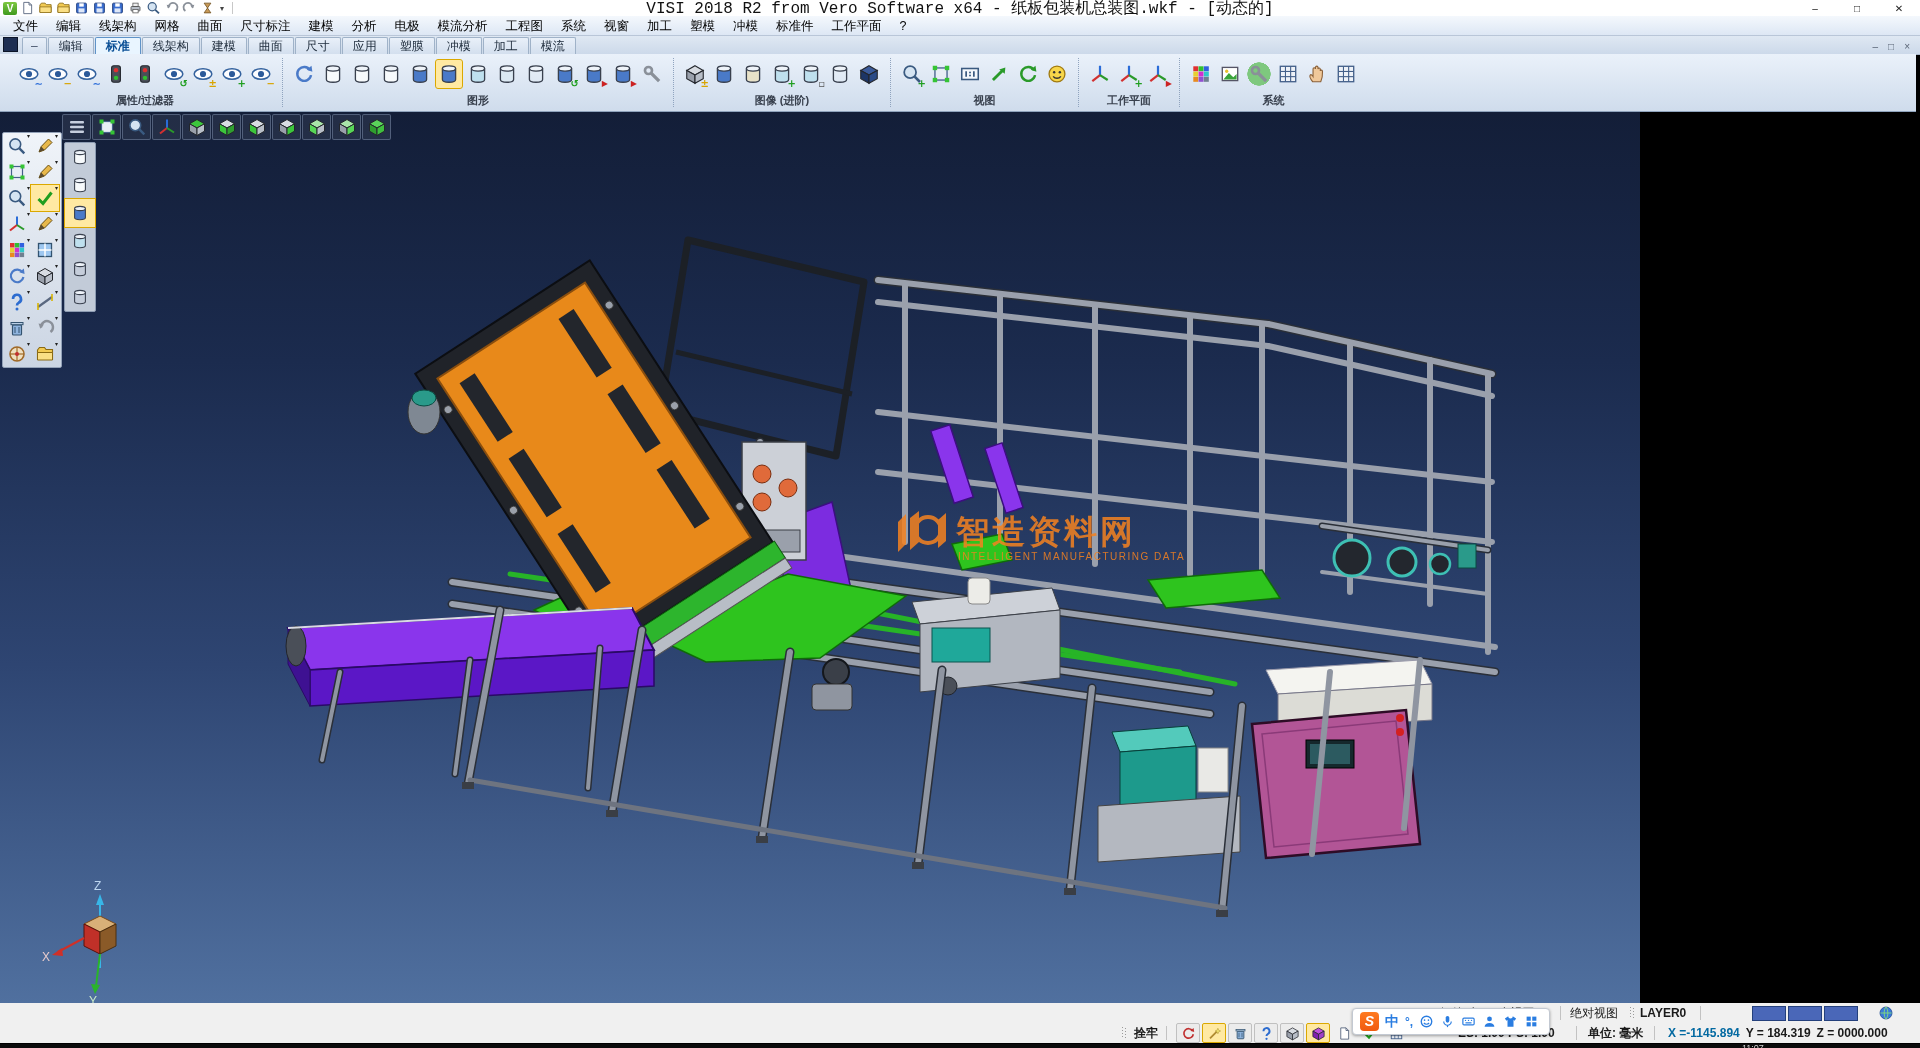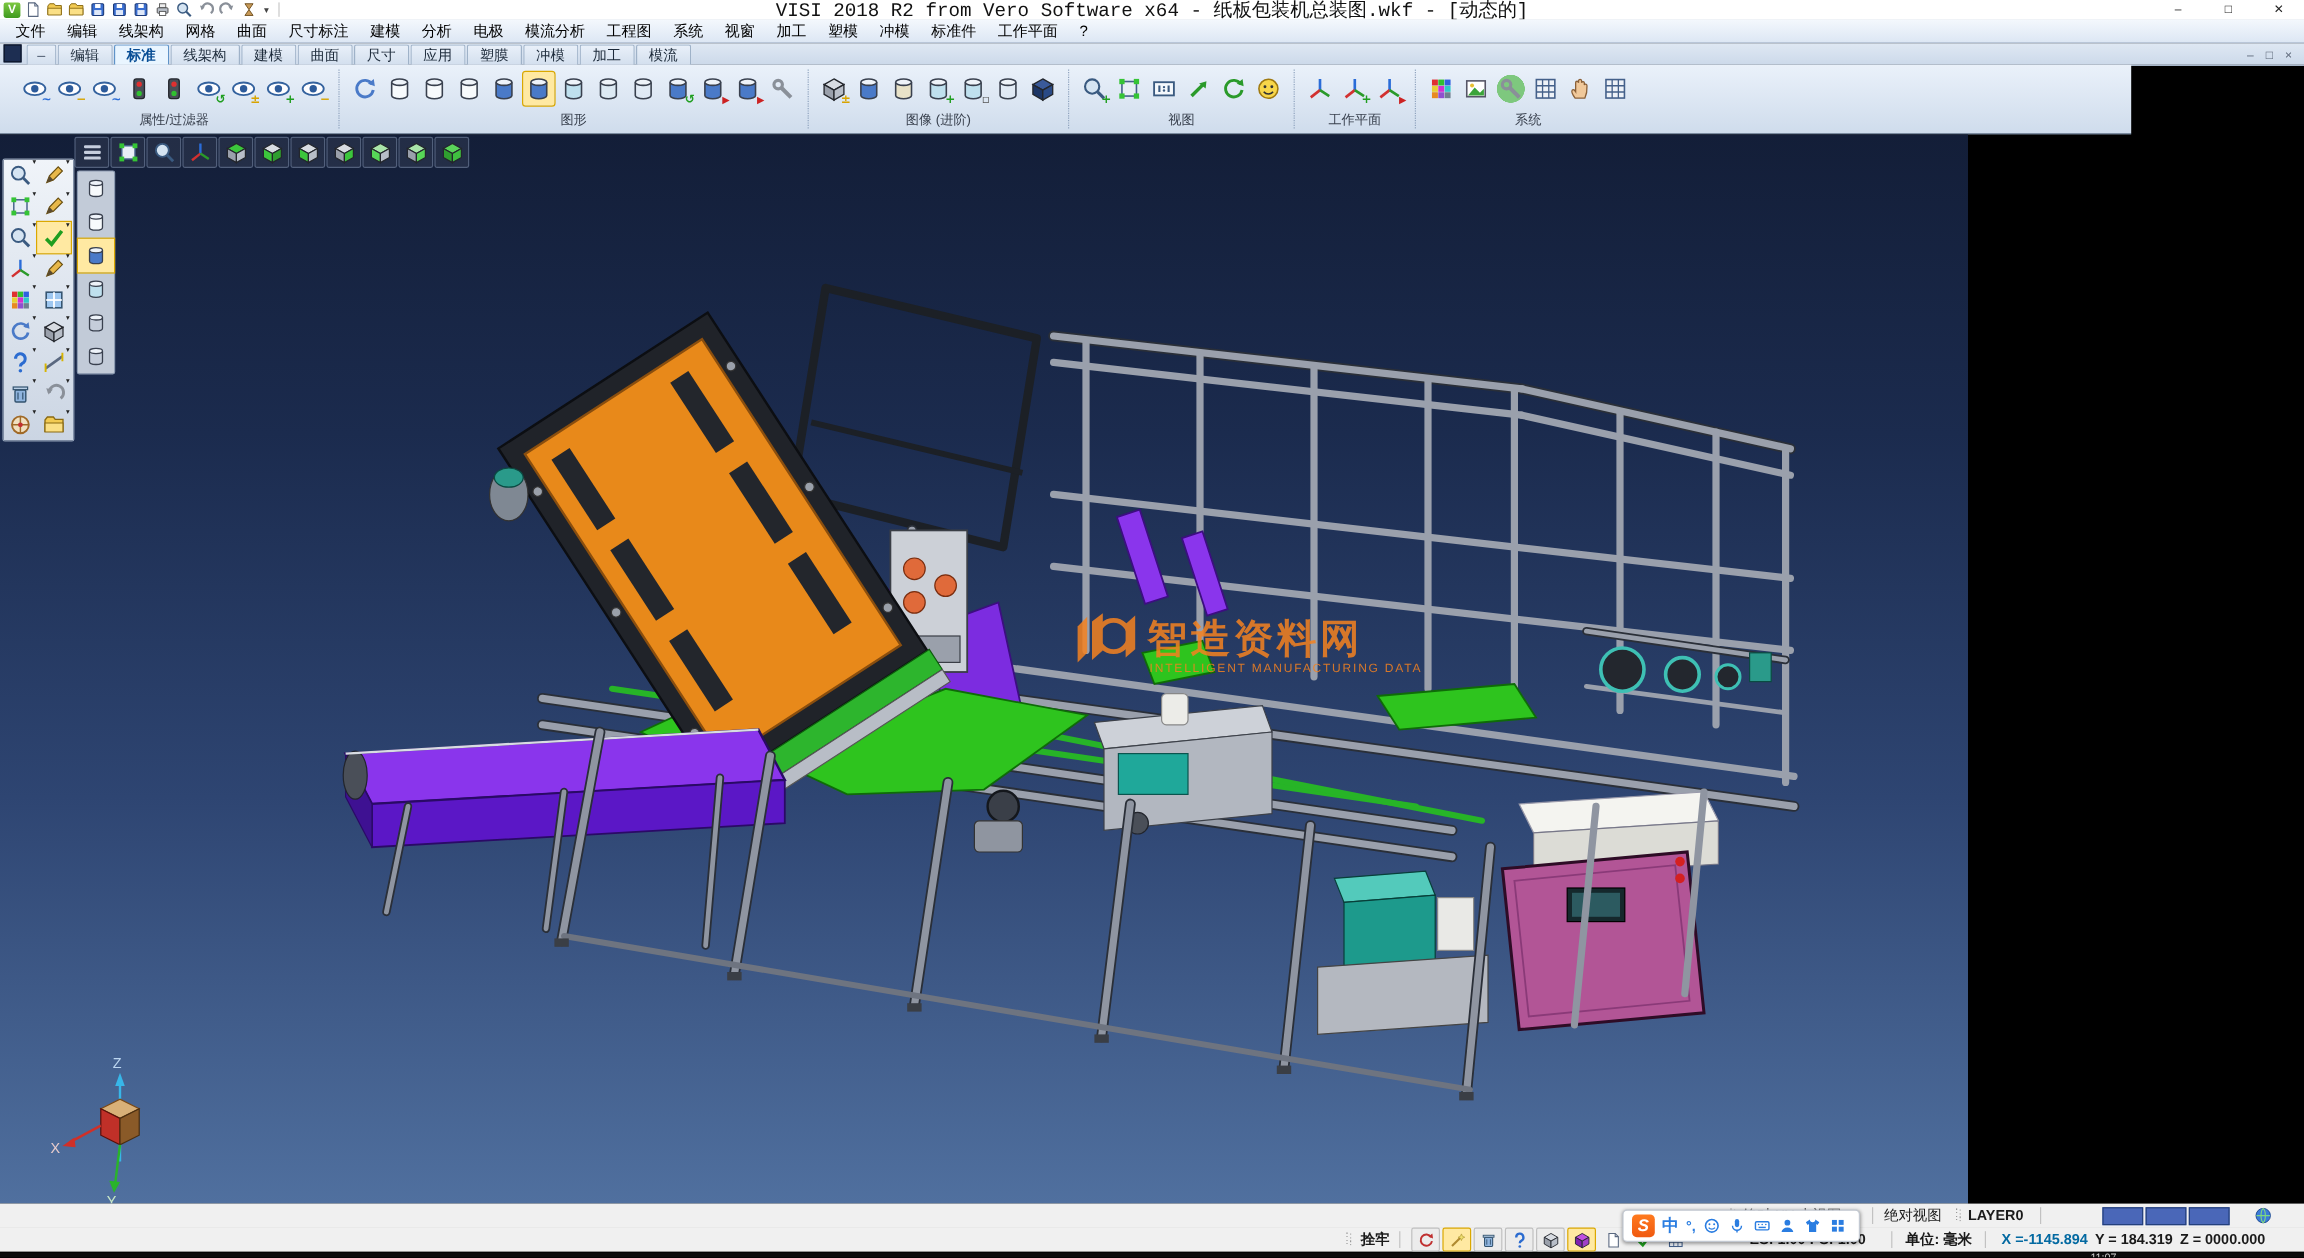--- a/index.html
+++ b/index.html
@@ -30,23 +30,23 @@
           display:flex;align-items:flex-end;}
   #tab-appicon{width:13px;height:13px;background:#1d2e52;border:1px solid #0c1528;margin:0 4px 2px 3px;}
   .tab{font-size:12px;color:#1c2a3a;border:1px solid #9fb2c8;border-bottom:none;
        background:linear-gradient(#e9f0f9,#d3dfee);padding:0 10px;height:16px;line-height:16px;
        margin-right:1px;border-radius:2px 2px 0 0;}
   .tab.blankTab{padding:0 8px;color:#47556a;}
   .tab.active{background:#e9f5ff;border-color:#5f93c8;color:#0a4f96;font-weight:bold;}
   #mdibtns{margin-left:auto;display:flex;align-items:center;gap:10px;padding:0 10px 2px 0;}
   .mdib{font-size:10px;color:#5a6576;}
   
-  #ribbon{position:absolute;left:0;top:54px;width:1776px;height:58px;
+  #ribbon{position:absolute;left:0;top:54px;width:1916px;height:58px;
           background:linear-gradient(#eaf1fa,#cfdcec);border-bottom:1px solid #8fa3bc;
-          display:flex;align-items:stretch;padding-left:8px;box-sizing:border-box;}
+          display:flex;align-items:stretch;padding-left:8px;box-sizing:border-box;font-weight:bold;}
   .rgroup{display:flex;flex-direction:column;align-items:center;padding:2px 8px 0 8px;}
   .rgsep{width:0;border-left:1px dotted #8fa3be;margin:4px 0;}
   .ricons{display:flex;align-items:center;gap:3px;height:36px;}
   .rlabel{font-size:11px;color:#39414e;line-height:16px;}
   
   .ico{position:relative;width:26px;height:28px;display:flex;align-items:center;justify-content:center;border-radius:2px;}
   .ico svg{width:22px;height:22px;}
   .sel{background:#ffe9a2;outline:1px solid #dba800;}
   .bdg::after{position:absolute;right:-1px;bottom:-1px;font:bold 10px/10px "DejaVu Sans",sans-serif;}
   .b-minus::after{content:"\2212";color:#d8a400;}

